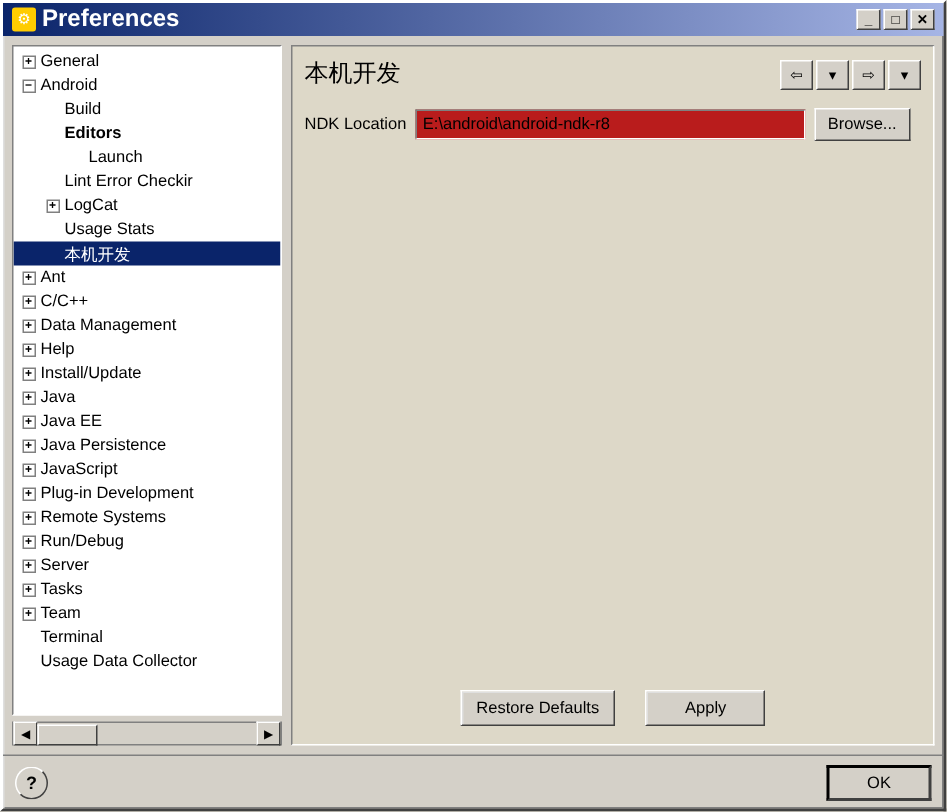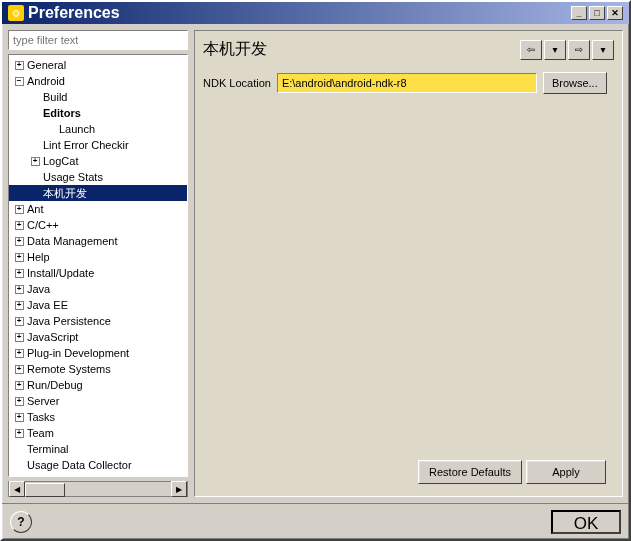--- a/index.html
+++ b/index.html
@@ -261,21 +261,21 @@
       font-size: 11px;
       white-space: nowrap;
     }
 
     .ndk-input {
       width: 260px;
       height: 20px;
       border: 1px solid #808080;
       border-right-color: #ffffff;
       border-bottom-color: #ffffff;
-      background: #fde047;
+      background: #b91c1c;
       padding: 2px 4px;
       font-size: 11px;
       outline: none;
     }
 
     .browse-btn {
       height: 22px;
       padding: 2px 8px;
       background: #d4d0c8;
       border: 1px solid #ffffff;
@@ -284,23 +284,23 @@
       cursor: pointer;
       font-size: 11px;
     }
 
     .right-spacer {
       flex: 1;
     }
 
     .bottom-bar {
       display: flex;
-      justify-content: flex-end;
+      justify-content: center;
       padding: 4px 8px;
-      gap: 4px;
+      gap: 20px;
     }
 
     .action-btn {
       height: 24px;
       min-width: 80px;
       padding: 2px 10px;
       background: #d4d0c8;
       border: 1px solid #ffffff;
       border-right-color: #404040;
       border-bottom-color: #404040;
@@ -342,21 +342,21 @@
 
     .ok-btn {
       height: 24px;
       min-width: 70px;
       padding: 2px 10px;
       background: #d4d0c8;
       border: 2px solid #000000;
       border-right-color: #404040;
       border-bottom-color: #404040;
       cursor: pointer;
-      font-size: 17px;
+      font-size: 11px;
     }
   </style>
 </head>
 <body>
 
 <div class="window">
 
   <div class="title-bar">
     <div class="title-bar-left">
       <div class="title-icon">⚙</div>
@@ -365,21 +365,20 @@
     <div class="title-buttons">
       <button class="title-btn">_</button>
       <button class="title-btn">□</button>
       <button class="title-btn">✕</button>
     </div>
   </div>
 
   <div class="content-area">
 
     <div class="left-panel">
-      <input class="filter-input" type="text" placeholder="type filter text" style="">
       <div class="tree-container">
         <div class="tree-scroll" id="tree-scroll">
 
         <div class="tree-item" style="padding-left: 2px;">
               <span class="tree-expander">
                 <span class="expand-box">+</span>
               </span>
               <span class="tree-label">General</span>
             </div>
             <div class="tree-item" style="padding-left: 2px;">

